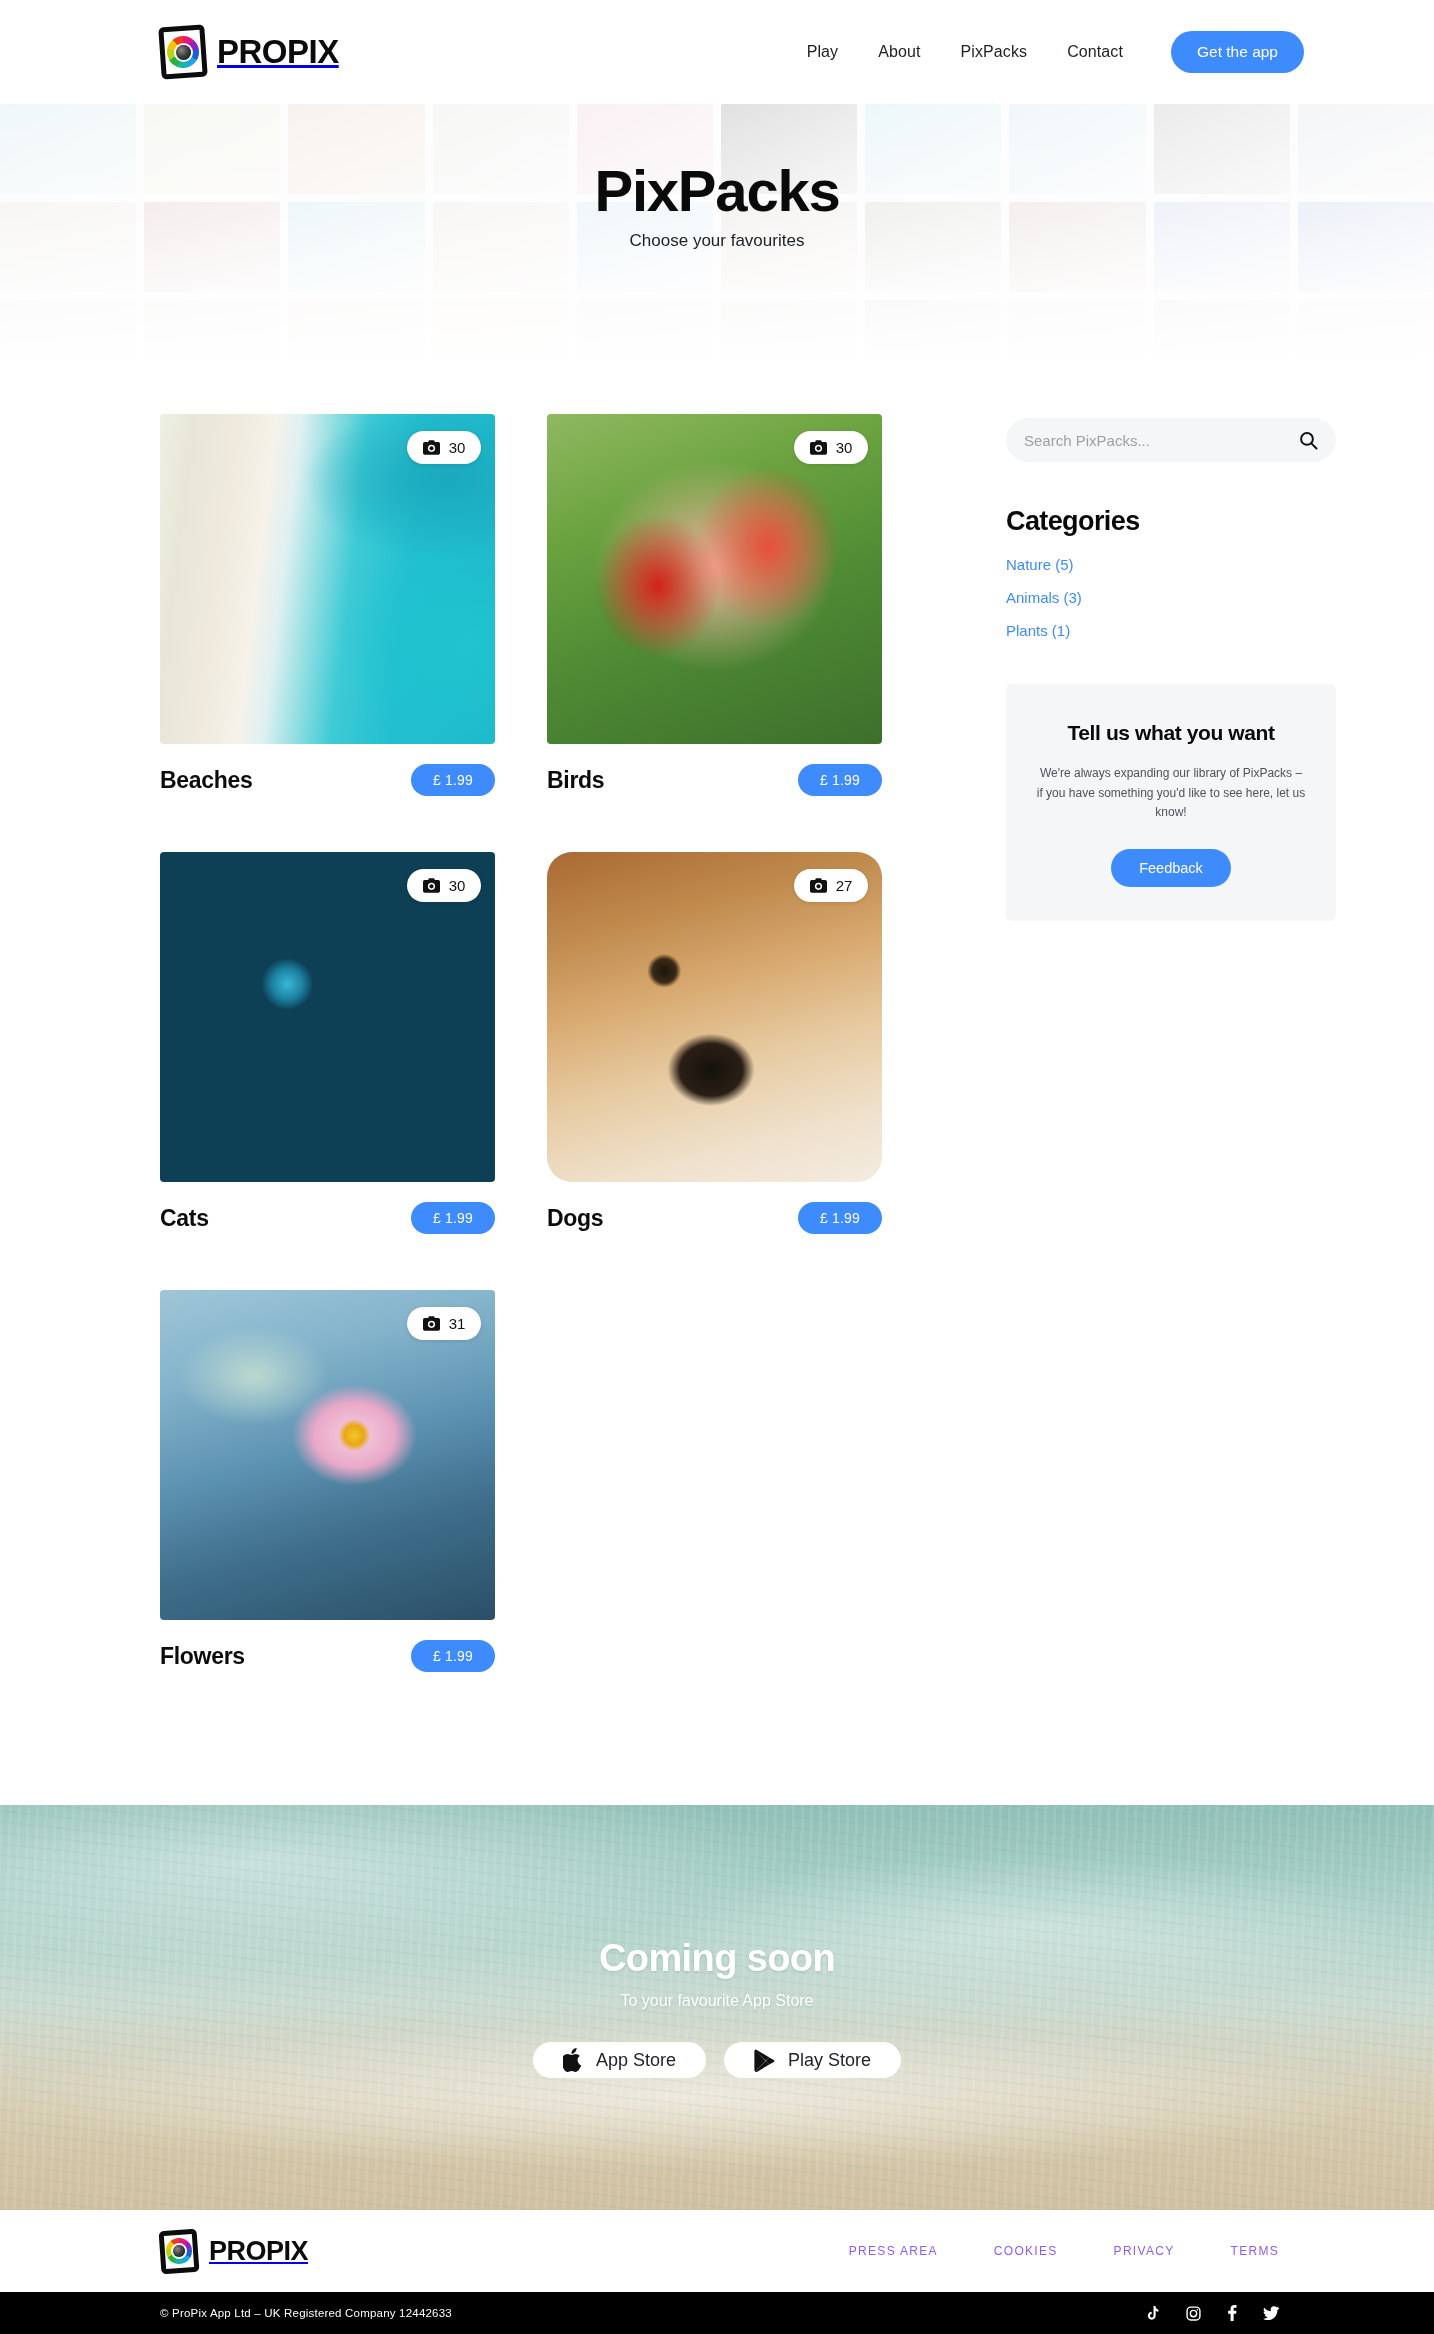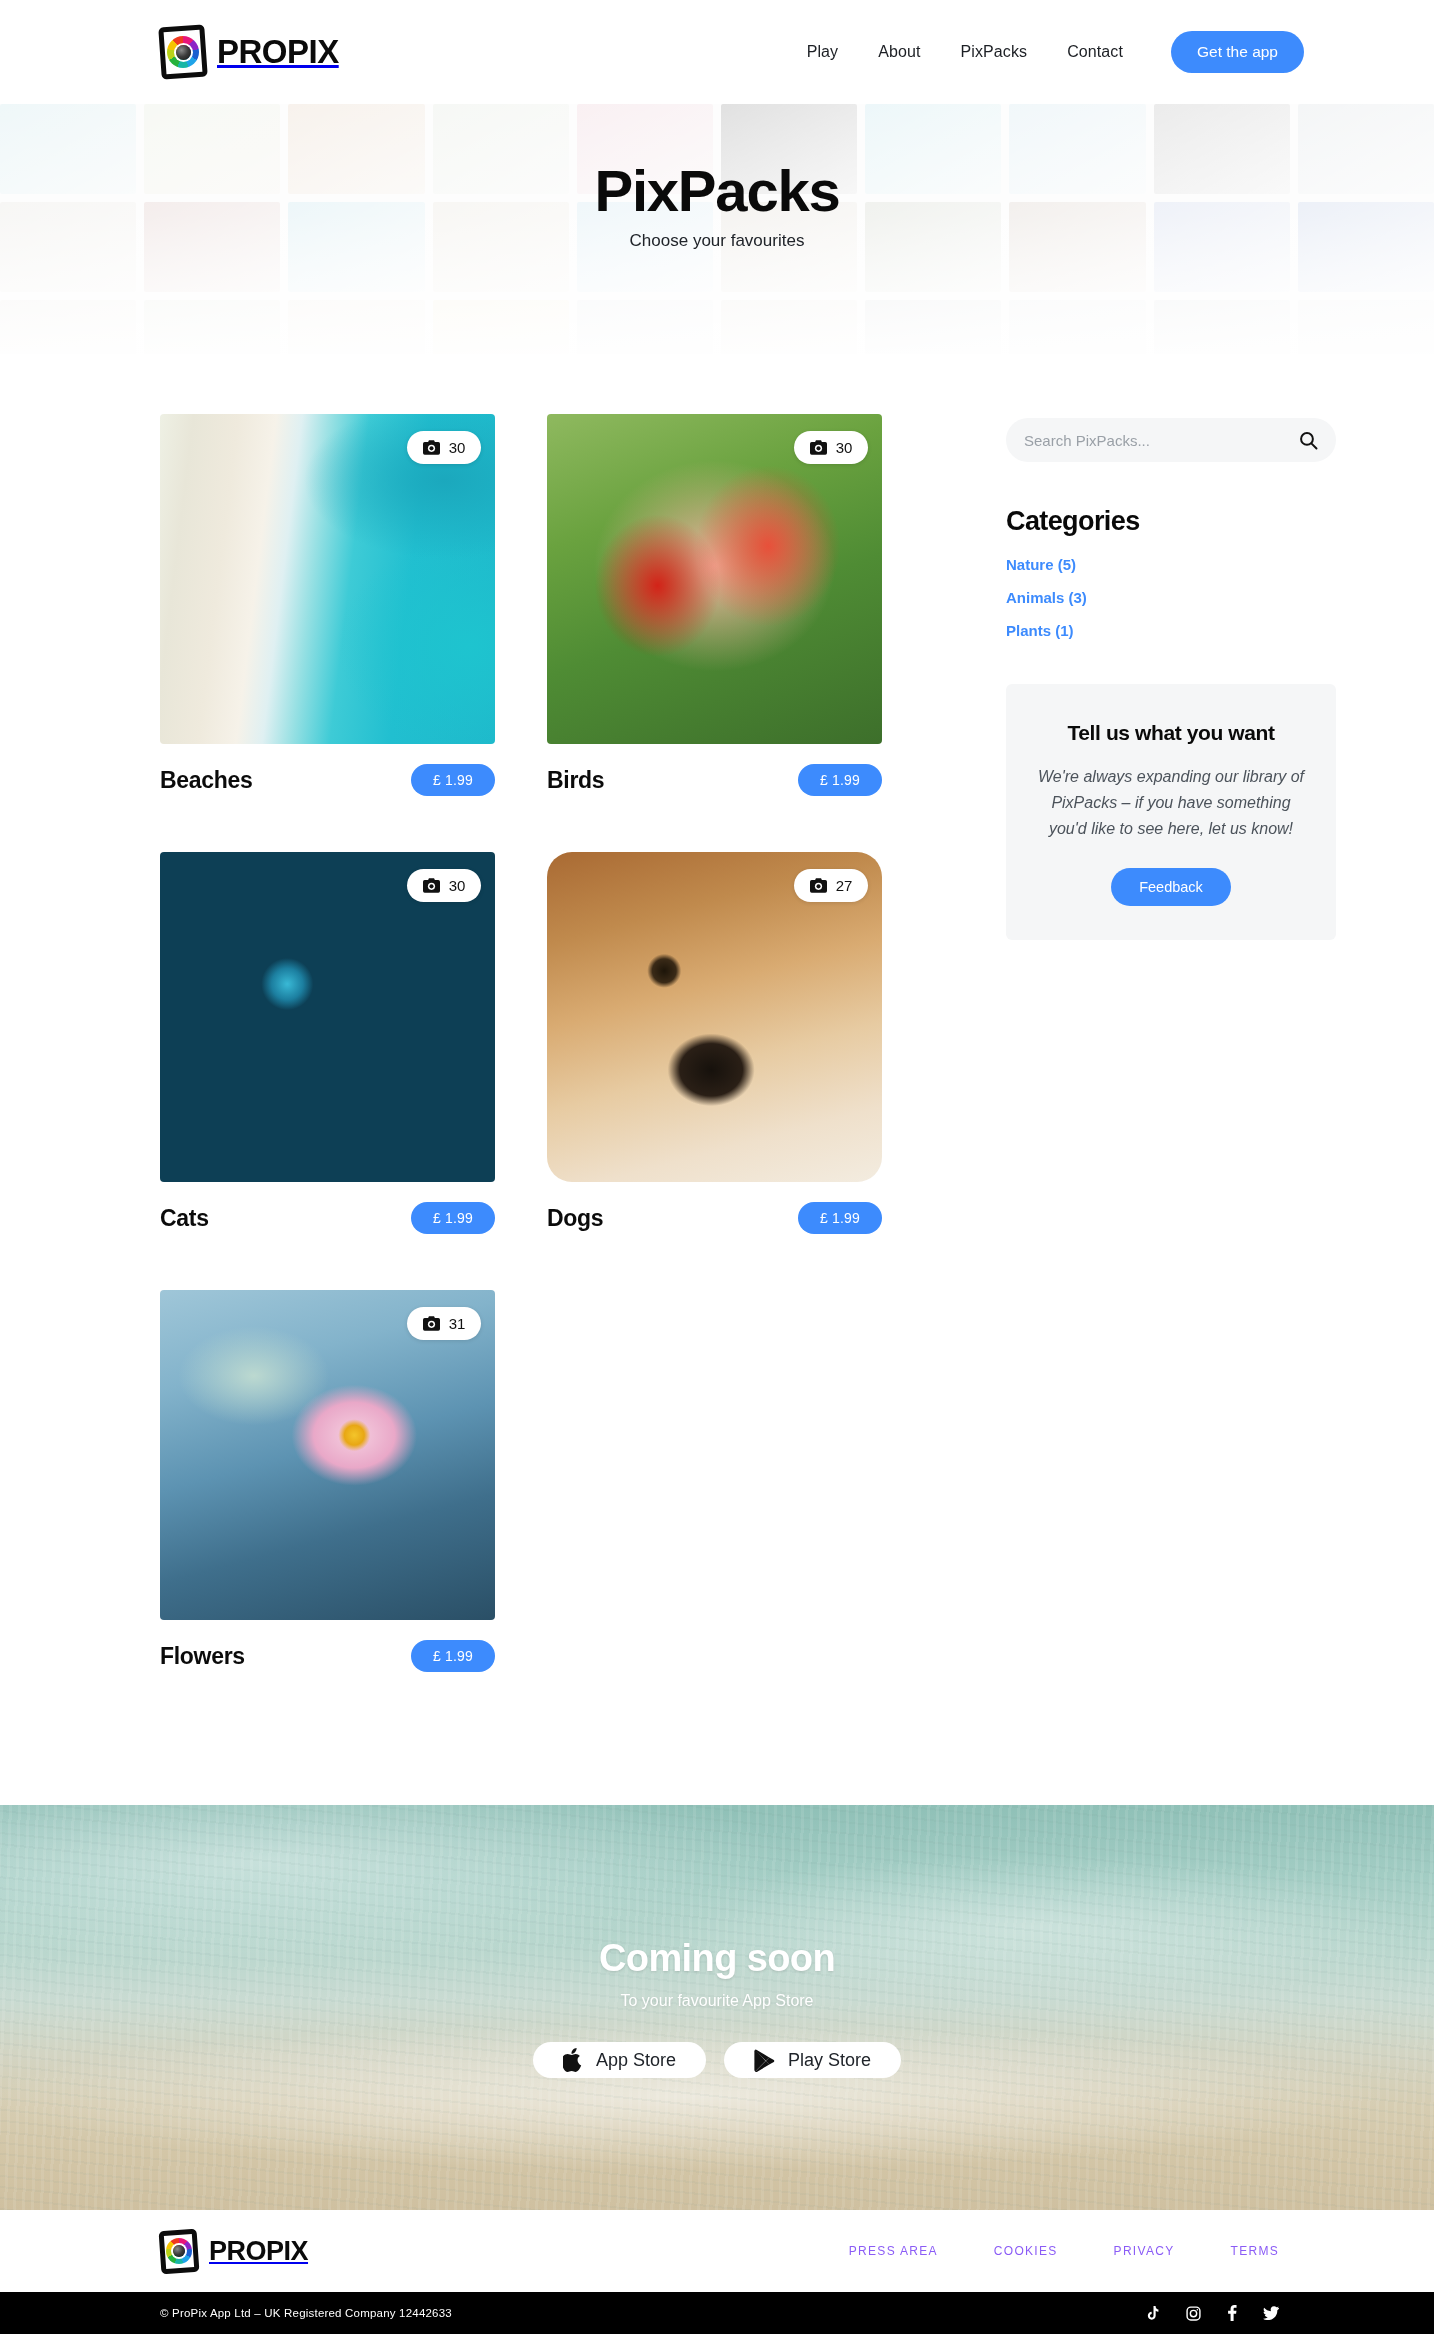--- a/index.html
+++ b/index.html
@@ -251,43 +251,41 @@
     letter-spacing: -.6px;
     color: #090909;
   }
   .cat-list { margin-top: 19px; }
   .cat-list a {
     display: block;
     font-size: 15px;
     color: #3d8bfd;
     text-decoration: none;
     margin-bottom: 16px;
-    font-weight: bold;
   }
 
   .tellbox {
     margin-top: 45px;
     background: #f5f6f7;
     border-radius: 6px;
     padding: 36px 30px 34px;
     text-align: center;
   }
   .tellbox h3 {
     font-size: 21px;
     font-weight: 800;
     letter-spacing: -.4px;
     color: #0a0a0a;
     line-height: 1.25;
   }
   .tellbox p {
     margin-top: 18px;
-    font-size: 16px;
+    font-size: 12px;
     line-height: 1.62;
     color: #4c535b;
-    font-style: italic;
   }
   .feedback-btn {
     margin-top: 26px;
     background: #3d8bfd;
     color: #fff;
     border: none;
     border-radius: 20px;
     height: 38px;
     padding: 0 28px;
     font-size: 14.5px;

